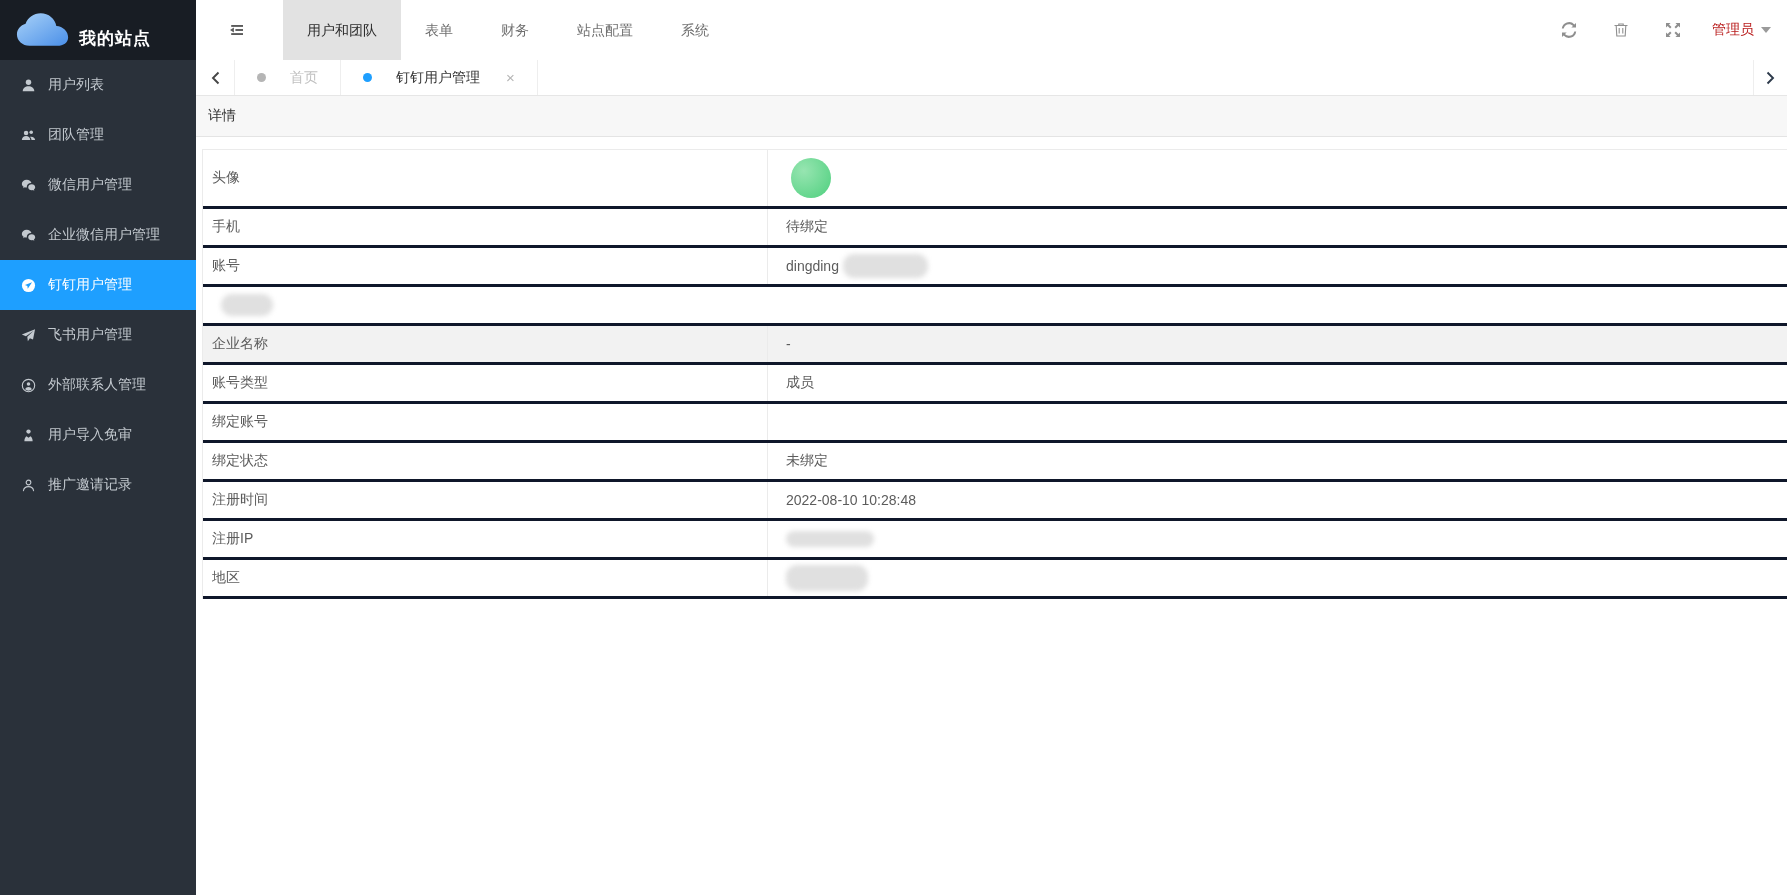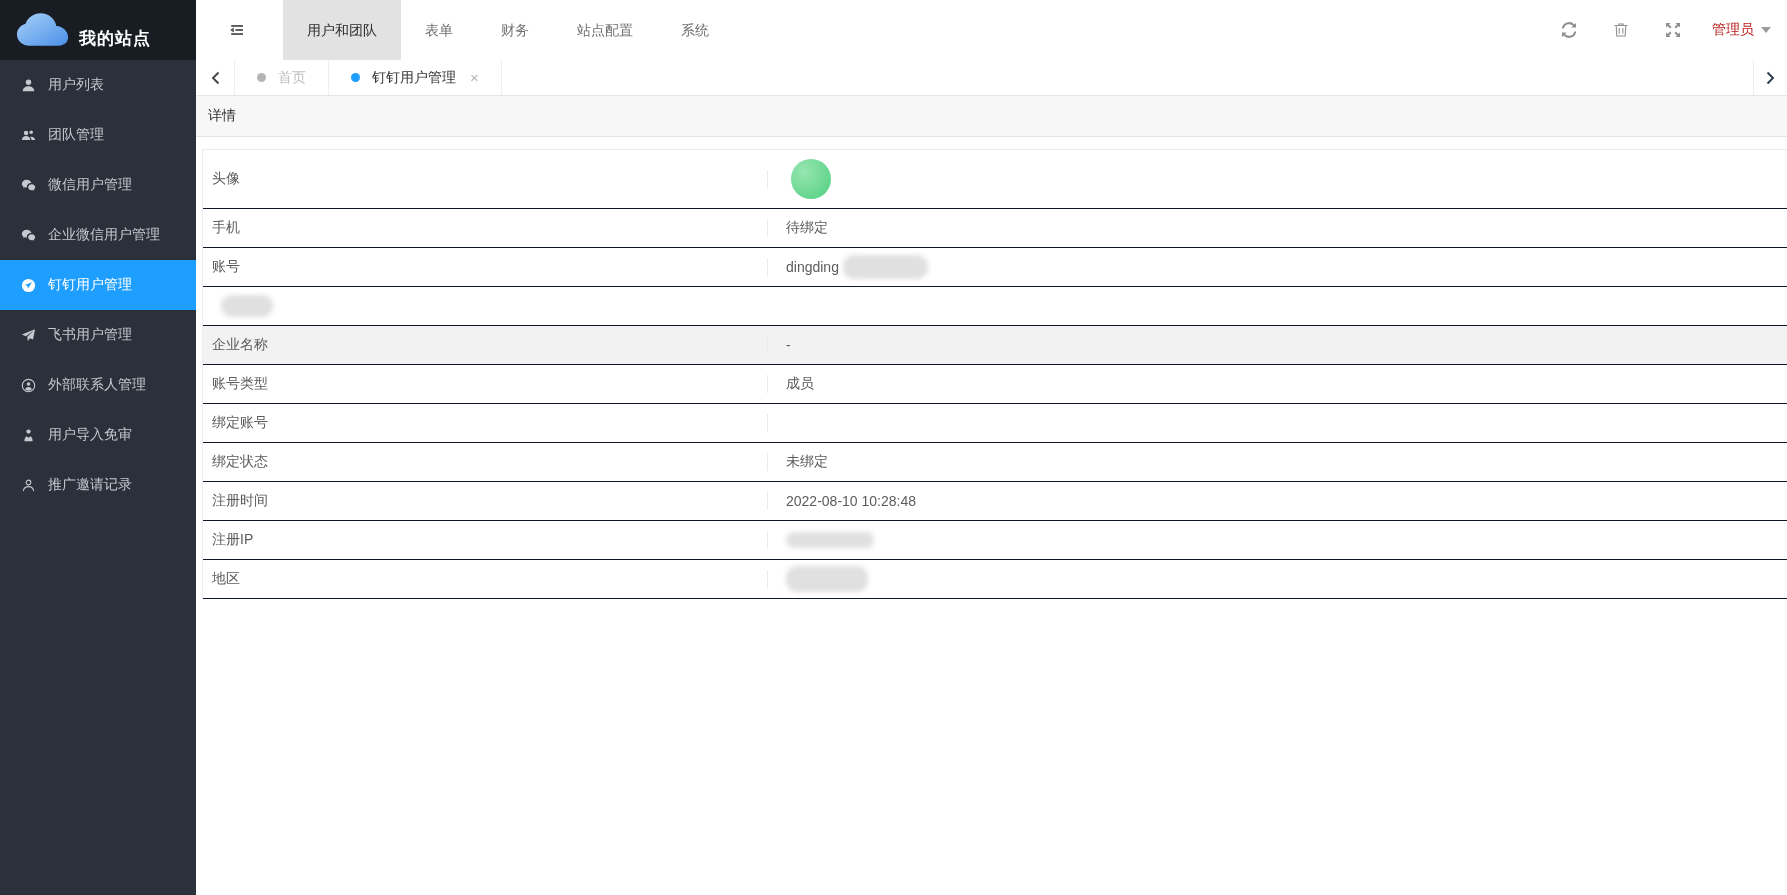--- a/index.html
+++ b/index.html
@@ -33,35 +33,35 @@
   .action-btn svg { width:100%; height:100%; }
   .user-menu { margin-left:30px; display:flex; align-items:center; gap:7px; cursor:pointer; }
   .user-menu .um-label { font-size:14px; color:#b91c1c; }
   .caret-down { width:0; height:0; border-left:5px solid transparent; border-right:5px solid transparent; border-top:6px solid #9a9a9a; }
 
   
   .tabbar { height:36px; flex-shrink:0; display:flex; align-items:stretch; background:#fff; border-bottom:1px solid #e6e6e6; }
   .tab-nav-btn { width:39px; display:flex; align-items:center; justify-content:center; cursor:pointer; }
   .tab-nav-btn.left { border-right:1px solid #eee; }
   .tab-nav-btn.right { margin-left:auto; border-left:1px solid #eee; width:34px; }
-  .bc-tab { display:flex; align-items:center; justify-content:space-between; gap:12px; padding:0 22px;
+  .bc-tab { display:flex; align-items:center; justify-content:space-between; gap:24px; padding:0 22px;
     border-right:1px solid #eee; font-size:14px; cursor:pointer; white-space:nowrap; }
   .bc-dot { width:9px; height:9px; border-radius:50%; background:#b5b5b5; flex-shrink:0; }
   .bc-tab.active .bc-dot { background:#1e9fff; }
   .bc-label { color:#c0c0c0; }
   .bc-tab.active .bc-label { color:#333; }
   .bc-close { color:#b5b5b5; font-size:15px; margin-left:2px; line-height:1; }
 
   
   .content { flex:1; display:flex; flex-direction:column; background:#fff; min-height:0; }
   .card-header { height:41px; flex-shrink:0; background:#f7f7f7; border-bottom:1px solid #e4e4e4;
     display:flex; align-items:center; padding-left:12px; font-size:14px; color:#333; }
   .card-body { padding:12px 0 0 6px; flex:1; background:#fff; }
   .dtable { border-top:1px solid #ebebeb; border-left:1px solid #ebebeb; }
-  .trow { display:flex; height:39px; border-bottom:1px solid #0f172a; font-size:14px; color:#5c5c5c;align-items:center; }
+  .trow { display:flex; height:39px; border-bottom:3px solid #0f172a; font-size:14px; color:#5c5c5c; }
   .trow.tall { height:59px; }
   .trow.hl { background:#f2f2f2; }
   .tlabel { width:565px; flex-shrink:0; display:flex; align-items:center; padding-left:9px; border-right:1px solid #ebebeb; }
   .tvalue { flex:1; display:flex; align-items:center; padding-left:18px; gap:4px; min-width:0; }
   .avatar { width:40px; height:40px; border-radius:50%; margin-left:5px;
     background:radial-gradient(circle at 32% 32%, #97e5b1, #5ed489 78%); }
   .redacted { display:inline-block; background:#e0e0e0; border-radius:11px; filter:blur(2.5px); flex-shrink:0; }
 </style>
 </head>
 <body>

